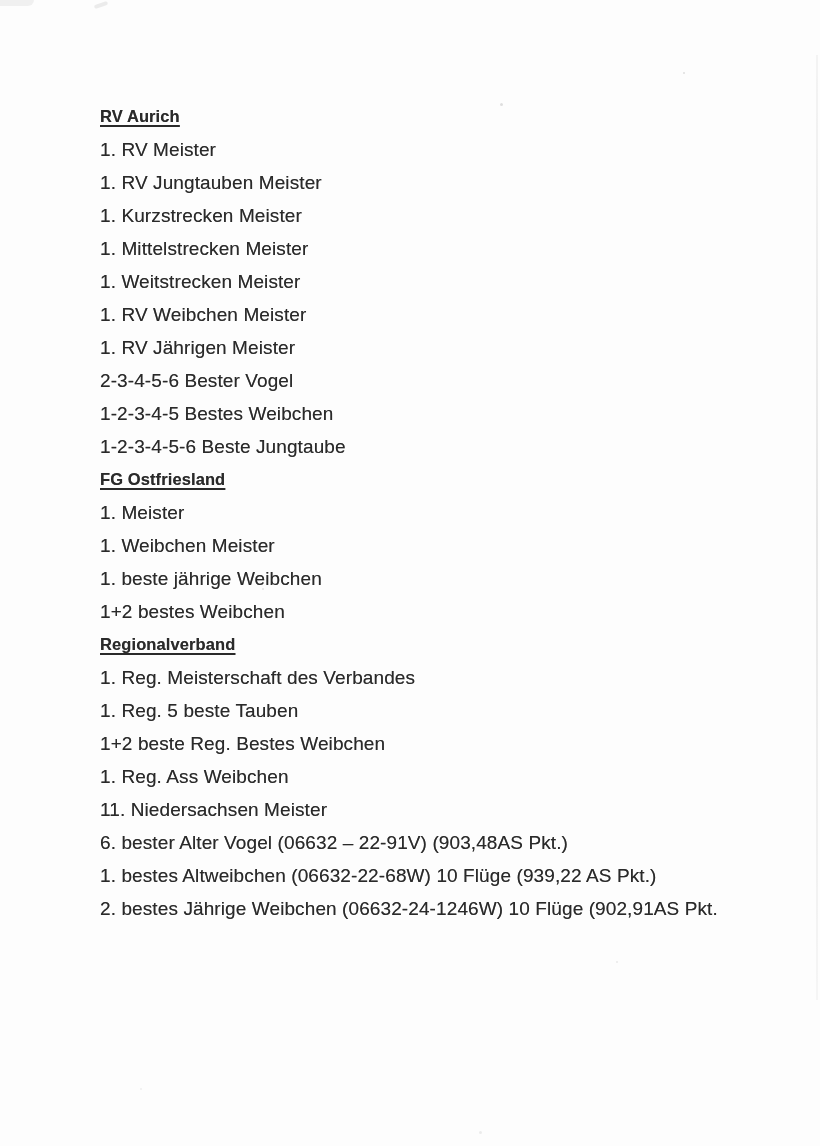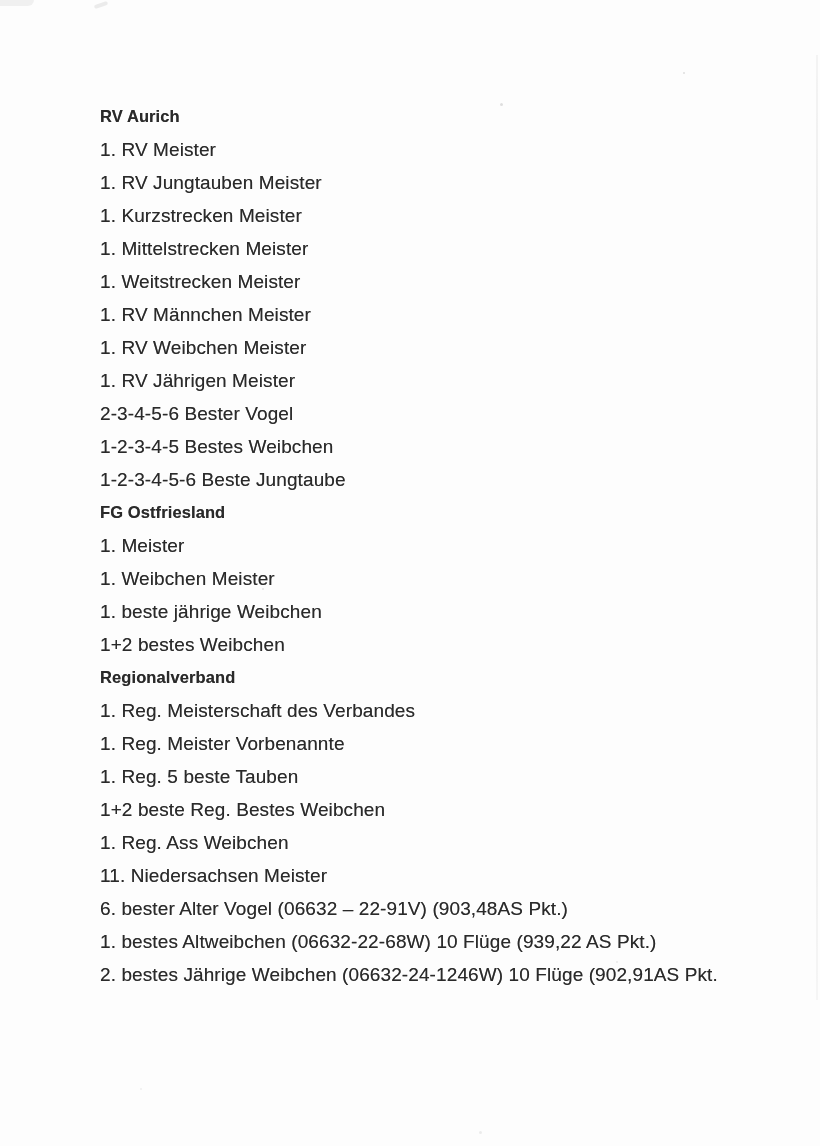--- a/index.html
+++ b/index.html
@@ -25,20 +25,21 @@
     line-height:33px;
     white-space:nowrap;
     font-size:19px;
     letter-spacing:.1px;
     color:var(--ink);
     text-shadow:0 0 .4px rgba(40,40,40,.55);
   }
   .line.heading{
     font-weight:bold;
     font-size:16.5px;
+    text-decoration:underline;
     text-underline-offset:3px;
     text-decoration-thickness:1.5px;
   }
   
   .scan-edge-right{
     position:absolute;right:2px;top:55px;height:945px;width:2px;
     background:linear-gradient(to bottom, rgba(0,0,0,0.04), rgba(0,0,0,0.09), rgba(0,0,0,0.03));
   }
   .scan-mark-topleft{
     position:absolute;left:0;top:0;width:34px;height:6px;
@@ -75,34 +76,32 @@
 <div class="speck s5"></div>
 <div class="speck s6"></div>
 
 <main class="page">
     <div class="line heading">RV Aurich</div>
     <div class="line item">1. RV Meister</div>
     <div class="line item">1. RV Jungtauben Meister</div>
     <div class="line item">1. Kurzstrecken Meister</div>
     <div class="line item">1. Mittelstrecken Meister</div>
     <div class="line item">1. Weitstrecken Meister</div>
-    <div class="line item">1. RV Männchen Meister</div>
     <div class="line item">1. RV Weibchen Meister</div>
     <div class="line item">1. RV Jährigen Meister</div>
     <div class="line item">2-3-4-5-6 Bester Vogel</div>
     <div class="line item">1-2-3-4-5 Bestes Weibchen</div>
     <div class="line item">1-2-3-4-5-6 Beste Jungtaube</div>
     <div class="line heading">FG Ostfriesland</div>
     <div class="line item">1. Meister</div>
     <div class="line item">1. Weibchen Meister</div>
     <div class="line item">1. beste jährige Weibchen</div>
     <div class="line item">1+2 bestes Weibchen</div>
     <div class="line heading">Regionalverband</div>
     <div class="line item">1. Reg. Meisterschaft des Verbandes</div>
-    <div class="line item">1. Reg. Meister Vorbenannte</div>
     <div class="line item">1. Reg. 5 beste Tauben</div>
     <div class="line item">1+2 beste Reg. Bestes Weibchen</div>
     <div class="line item">1. Reg. Ass Weibchen</div>
     <div class="line item">11. Niedersachsen Meister</div>
     <div class="line item">6. bester Alter Vogel (06632 – 22-91V) (903,48AS Pkt.)</div>
     <div class="line item">1. bestes Altweibchen (06632-22-68W) 10 Flüge (939,22 AS Pkt.)</div>
     <div class="line item">2. bestes Jährige Weibchen (06632-24-1246W) 10 Flüge (902,91AS Pkt.</div>
   </main>
 
 </body></html>

